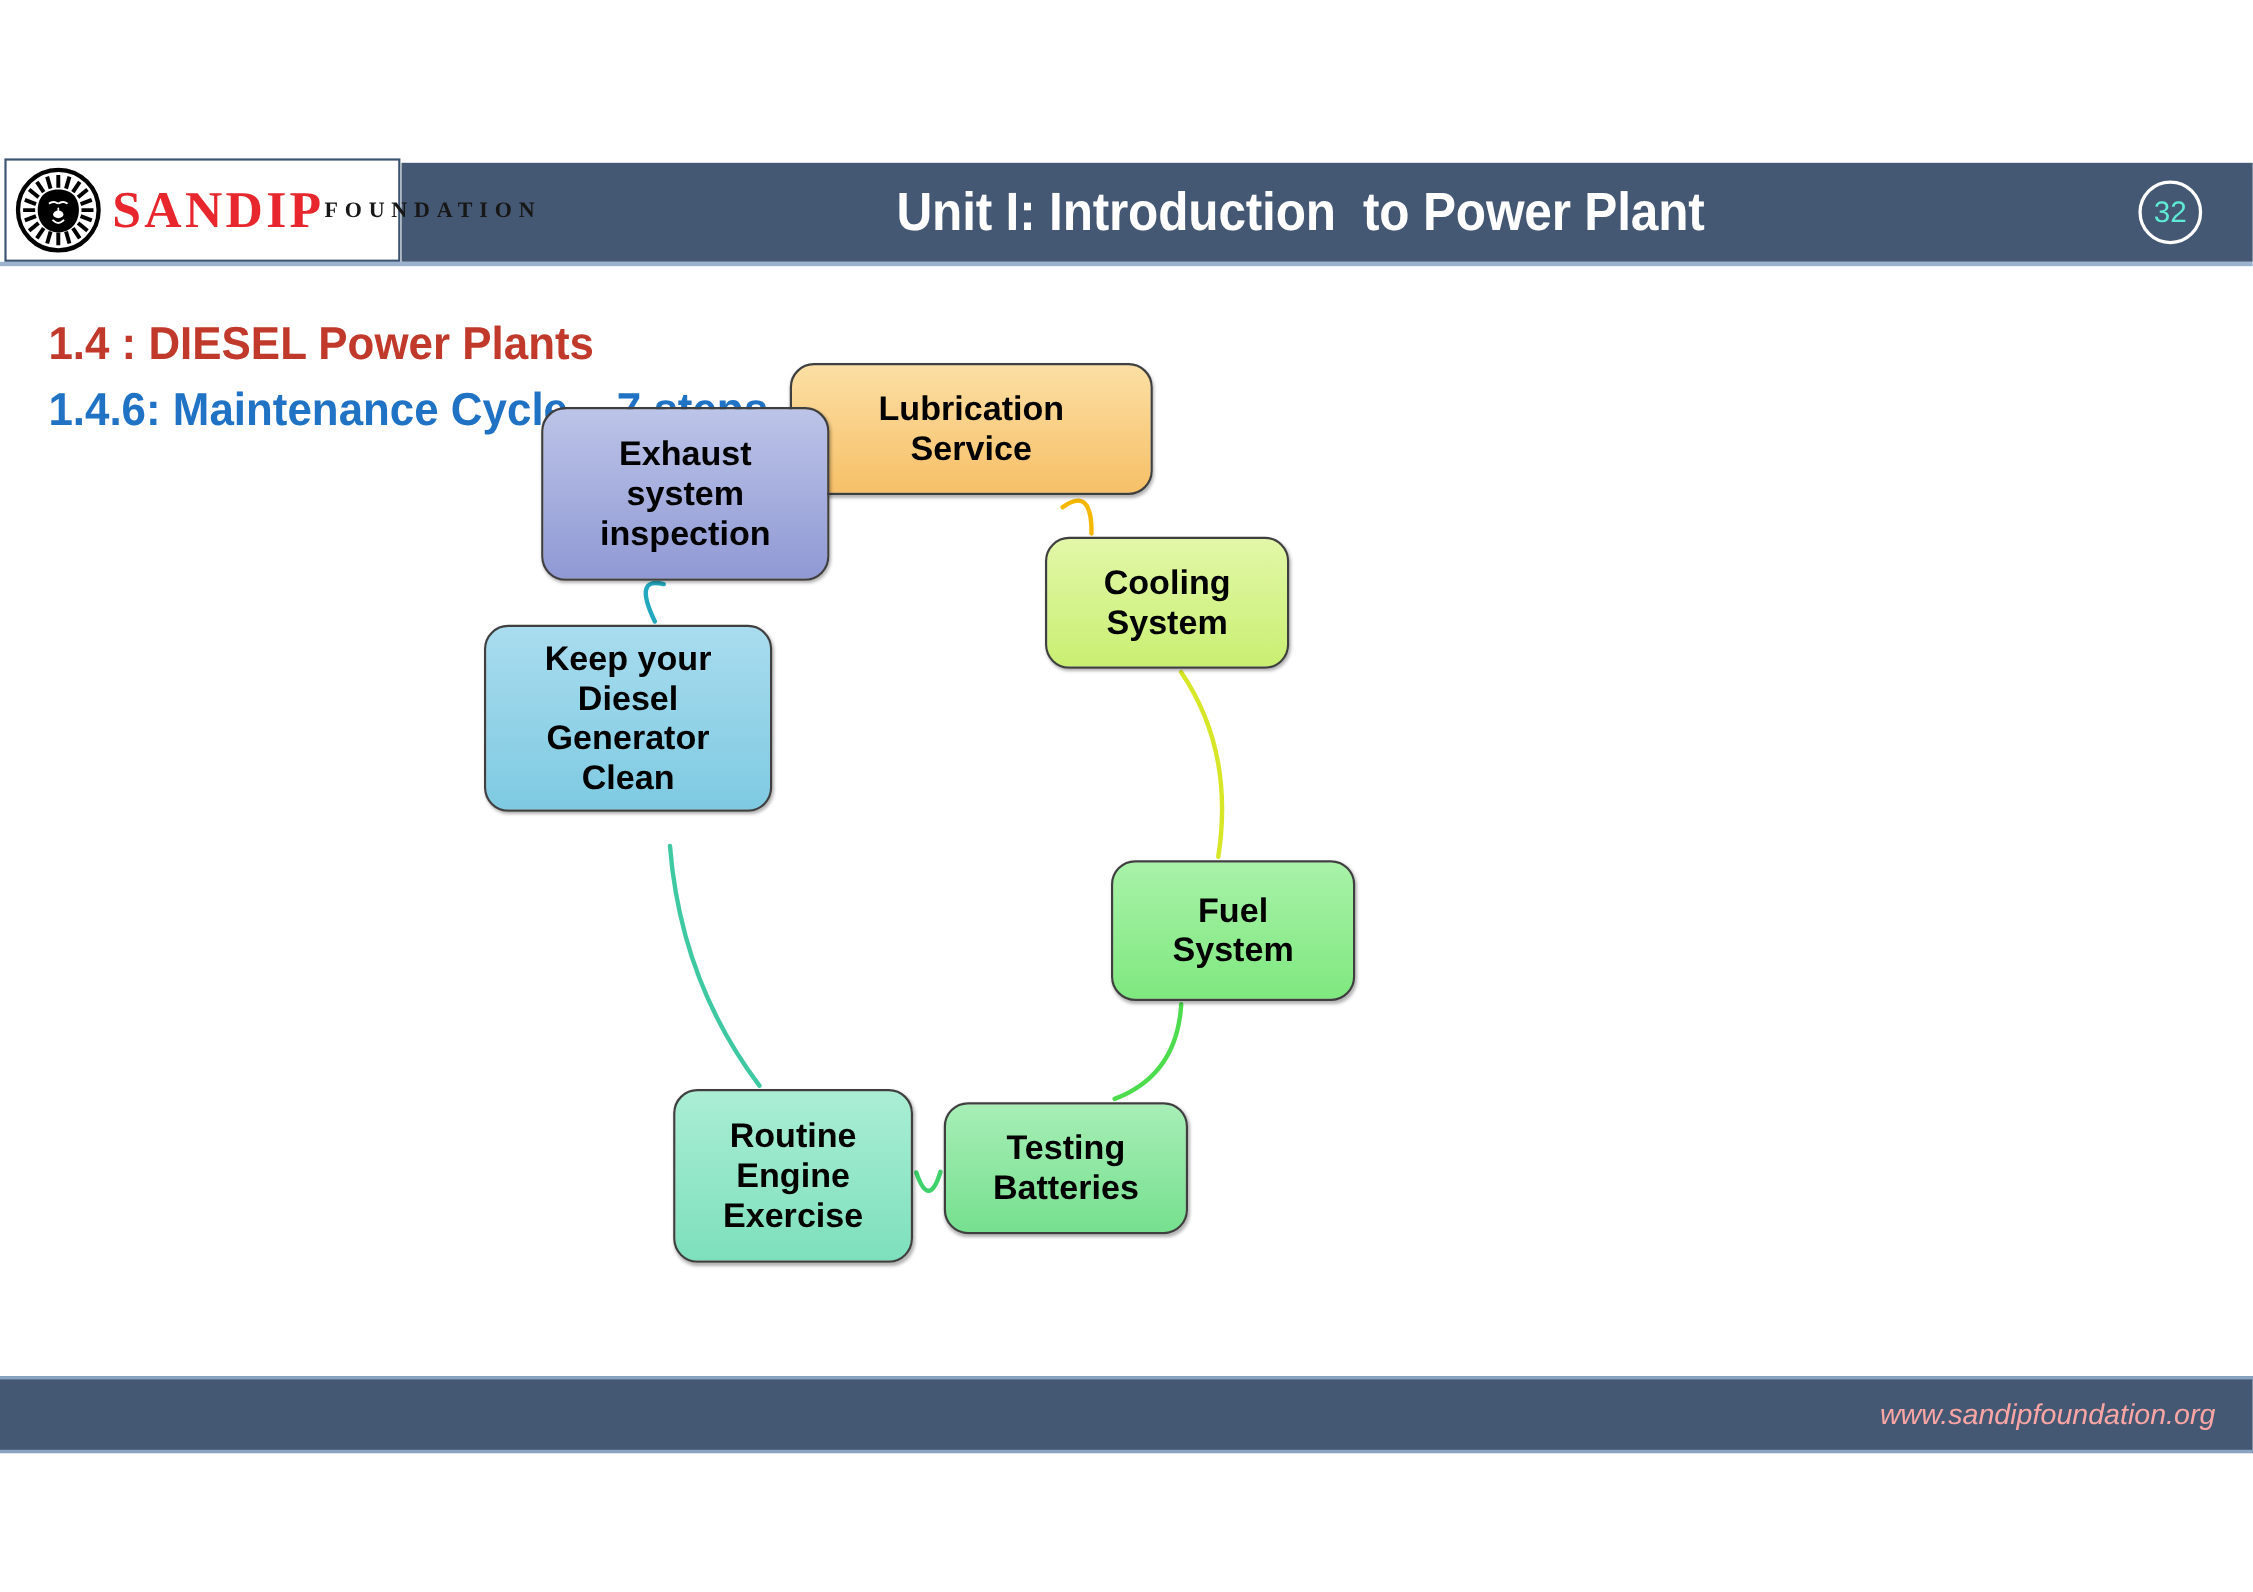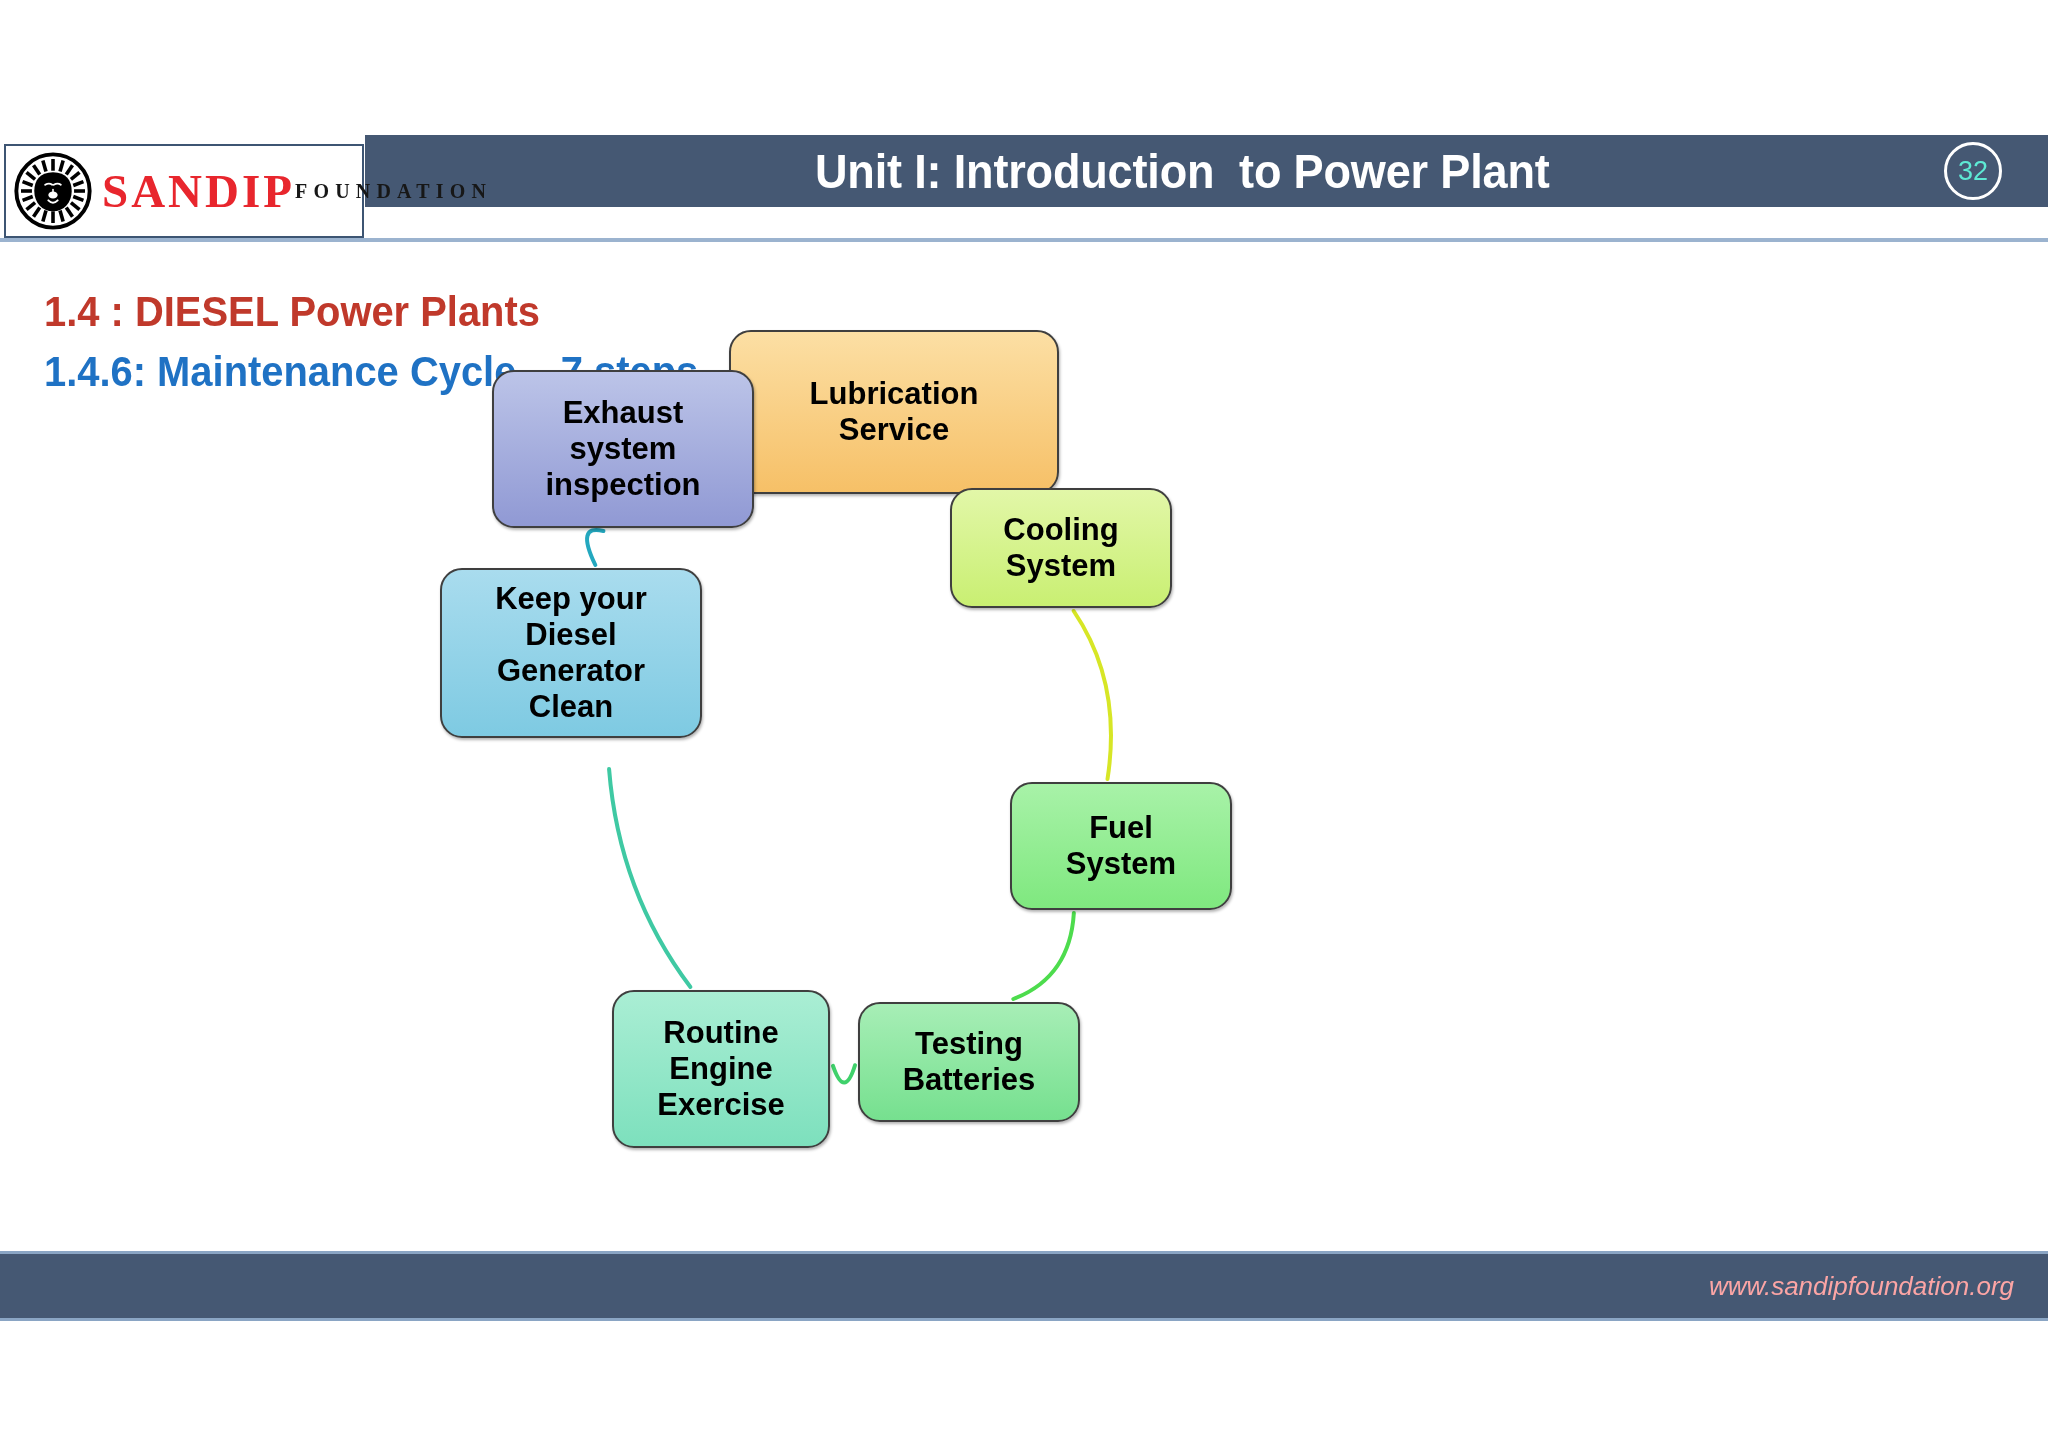--- a/index.html
+++ b/index.html
@@ -17,22 +17,22 @@
 
   
   #slide {
     position: absolute; inset: 0;
     background: #ffffff;
   }
 
   
   #header-band {
     position: absolute;
-    left: 365px; top: 135px;
-    width: 1683px; height: 72px;
+    left: 365px; top: 148px;
+    width: 1683px; height: 90px;
     background: #455873;
     display: flex; align-items: center; justify-content: center;
   }
   #header-title {
     color: #ffffff;
     font-size: 49px;
     font-weight: 700;
     letter-spacing: -0.2px;
     white-space: pre;
     transform: scaleX(0.92);
@@ -235,21 +235,21 @@
     <svg id="cycle-connectors" viewBox="0 0 1060 920">
         <path d="M 426.0909090909091 131 Q 452.850393110151 111.86850373932292 452.27272727272725 155" fill="none" stroke="#f5b800" stroke-width="4" stroke-linecap="round"></path>
         <path d="M 533.6845637583892 281 Q 582.3895089606962 352.9477624109201 567.510067114094 449" fill="none" stroke="#d7e626" stroke-width="4" stroke-linecap="round"></path>
         <path d="M 533.8518518518518 583 Q 529.9436252913599 647.4854154185692 473.3333333333333 669" fill="none" stroke="#4ddc4d" stroke-width="4" stroke-linecap="round"></path>
         <path d="M 315 735.2177419354839 Q 304.4935453353287 769.524643455992 293 735.8387096774194" fill="none" stroke="#3fd16b" stroke-width="4" stroke-linecap="round"></path>
         <path d="M 150.40298507462688 657 Q 78.87207001203629 562.2725349238339 69.05970149253731 439" fill="none" stroke="#3fc9a3" stroke-width="4" stroke-linecap="round"></path>
         <path d="M 55.330275229357795 235 Q 35.412799589209634 193.88945848035124 63.440366972477065 201" fill="none" stroke="#24a8bf" stroke-width="4" stroke-linecap="round"></path>
         <path d="M 217 91.7037037037037 Q 192.1005007996544 62.14834862753235 185 98.22222222222223" fill="none" stroke="#4472c4" stroke-width="4" stroke-linecap="round"></path>
       </svg>
 
-  <div class="cycle-node" style="left: 189px; top: 0px; width: 330px; height: 164px; background: linear-gradient(rgb(252, 223, 164) 0%, rgb(246, 192, 103) 100%); border-color: rgb(63, 63, 63);"><span>Lubrication
+  <div class="cycle-node" style="left: 178px; top: 0px; width: 330px; height: 120px; background: linear-gradient(rgb(252, 223, 164) 0%, rgb(246, 192, 103) 100%); border-color: rgb(63, 63, 63);"><span>Lubrication
 Service</span></div>
       <div class="cycle-node" style="left: 410px; top: 158px; width: 222px; height: 120px; background: linear-gradient(rgb(226, 247, 168) 0%, rgb(201, 239, 114) 100%); border-color: rgb(63, 63, 63);"><span>Cooling
 System</span></div>
       <div class="cycle-node" style="left: 470px; top: 452px; width: 222px; height: 128px; background: linear-gradient(rgb(168, 242, 168) 0%, rgb(127, 232, 127) 100%); border-color: rgb(63, 63, 63);"><span>Fuel
 System</span></div>
       <div class="cycle-node" style="left: 318px; top: 672px; width: 222px; height: 120px; background: linear-gradient(rgb(167, 238, 182) 0%, rgb(118, 224, 143) 100%); border-color: rgb(63, 63, 63);"><span>Testing
 Batteries</span></div>
       <div class="cycle-node" style="left: 72px; top: 660px; width: 218px; height: 158px; background: linear-gradient(rgb(170, 238, 212) 0%, rgb(125, 224, 189) 100%); border-color: rgb(63, 63, 63);"><span>Routine
 Engine
 Exercise</span></div>

